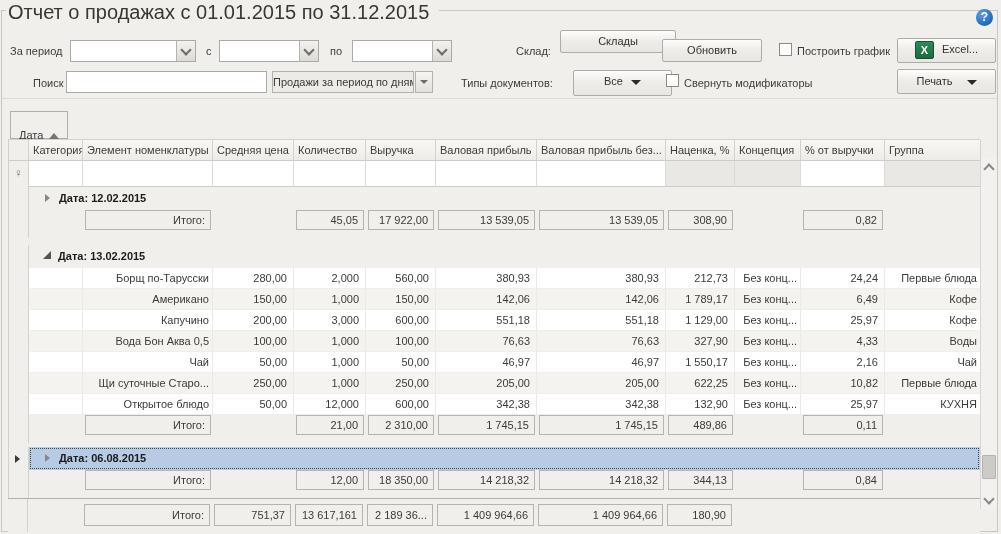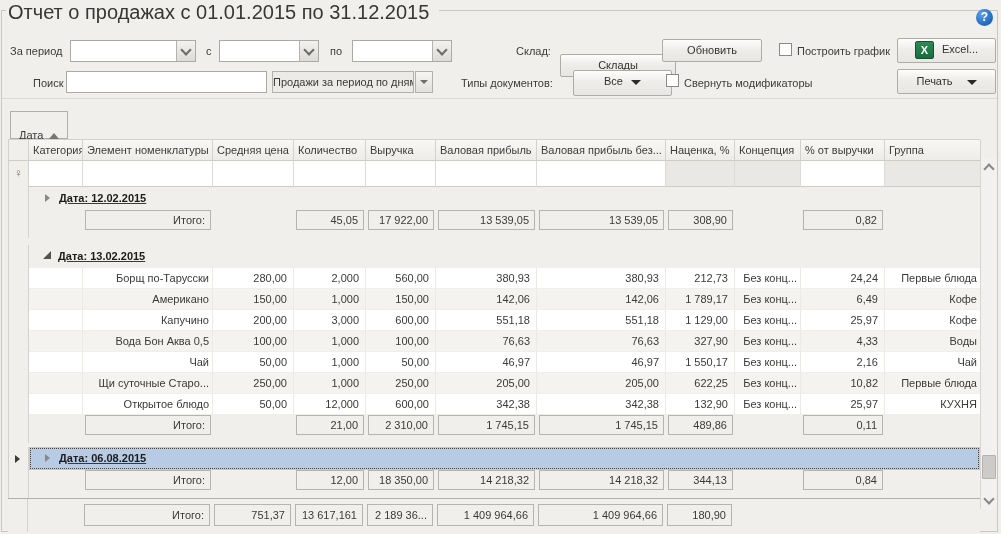--- a/index.html
+++ b/index.html
@@ -49,21 +49,21 @@
     background:linear-gradient(#f8f7f5,#eeece8);border-right:1px solid #d4d2ce;border-bottom:1px solid #cfccc8;
     line-height:20px;padding:0 4px;white-space:nowrap;overflow:hidden;color:#3c3b39;box-sizing:border-box;
   }
   .g-hcell.gutter{background:#f0efec;border-right:1px solid #d4d2ce;}
   .g-filter{height:26px;}
   .g-fcell{box-sizing:border-box;border-right:1px solid #dddbd7;border-bottom:1px solid #cfccc8;}
   .f-white{background:#fff;}
   .f-gray{background:#eae8e4;}
   .g-gutter{background:#f0efec;border-right:1px solid #d4d2ce;box-sizing:border-box;position:relative;}
   .ficon{display:block;text-align:center;color:#7a7875;font-size:12px;line-height:24px;}
-  .g-group{height:23px;line-height:23px;text-decoration:underline;}
+  .g-group{height:23px;line-height:23px;}
   .g-group .gcontent{font-weight:bold;color:#1c1b1a;white-space:nowrap;overflow:hidden;padding-left:6px;box-sizing:border-box;}
   .g-group.sel .gcontent{background:#b8cbe4;outline:1px dotted #40434a;outline-offset:-2px;}
   .exp-closed{display:inline-block;width:0;height:0;border-top:4px solid transparent;border-bottom:4px solid transparent;border-left:5px solid #8b8884;margin:0 9px 0 10px;}
   .exp-open{display:inline-block;width:0;height:0;border-left:8px solid transparent;border-bottom:8px solid #56534f;margin:0 7px 1px 8px;}
   .row-arrow{position:absolute;left:6px;top:8px;width:0;height:0;border-top:4px solid transparent;border-bottom:4px solid transparent;border-left:5px solid #3c3a38;}
   .g-row{height:21px;line-height:20px;}
   .g-row .dcell{box-sizing:border-box;border-right:1px solid #eceae6;border-bottom:1px solid #f0eeea;white-space:nowrap;overflow:hidden;background:#fff;}
   .g-row.stripe .dcell{background:#f4f3ef;}
   .c-left{text-align:right;padding:0 3px 0 5px;}
   .c-right{text-align:right;padding:0 6px 0 3px;}
@@ -113,21 +113,21 @@
     </span>
 </div>
 <span class="lbl" style="left:330px;top:45px">по</span>
 <div class="combo" style="left:352px;top:40px;width:100px">
   <span class="ctext">31.12.2015</span>
   <span class="cbtn">
       <i class="chev"></i>
     </span>
 </div>
 <span class="lbl" style="left:516px;top:45px">Склад:</span>
-<div class="btn" style="left:560px;top:54px;width:116px;height:23px"><span class="bt">Склады</span></div>
+<div class="btn" style="left:560px;top:30px;width:116px;height:23px"><span class="bt">Склады</span></div>
 <div class="btn" style="left:662px;top:39px;width:100px;height:23px"><span class="bt">Обновить</span></div>
 <span class="checkbox" style="left:779px;top:43px"></span>
 <span class="lbl" style="left:797px;top:45px">Построить график</span>
 <div class="btn" style="left:897px;top:38px;width:99px;height:25px">
   <span class="bt"><span class="excel-ic">X</span><span>Excel...</span></span>
 </div>
 
 <span class="lbl" style="left:33px;top:77px">Поиск</span>
 <input class="input" style="left: 66px; top: 71px; width: 201px;" value="">
 <div class="mode" style="left:272px;top:71px;width:142px">Продажи за период по дням</div>

